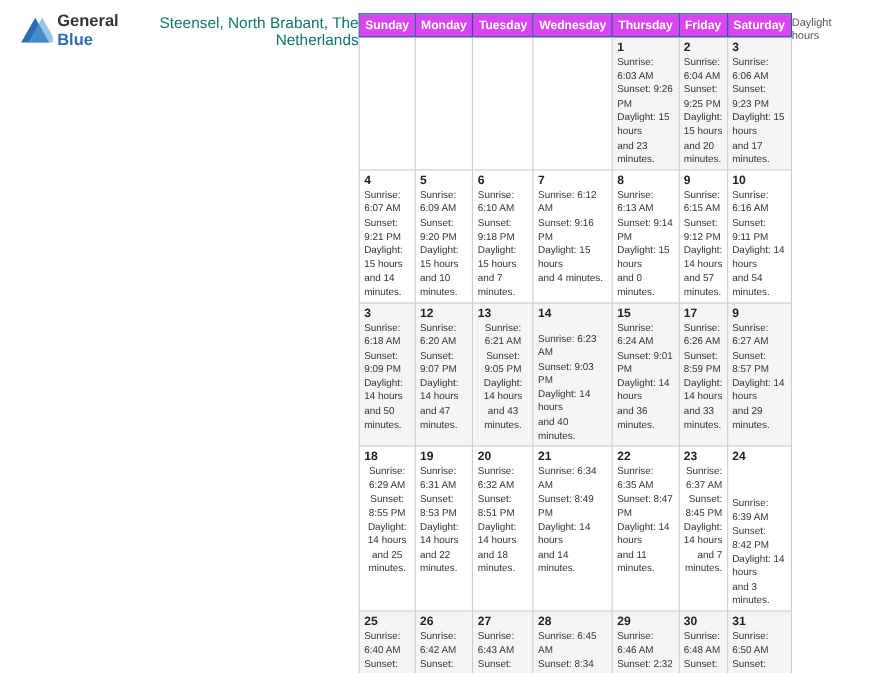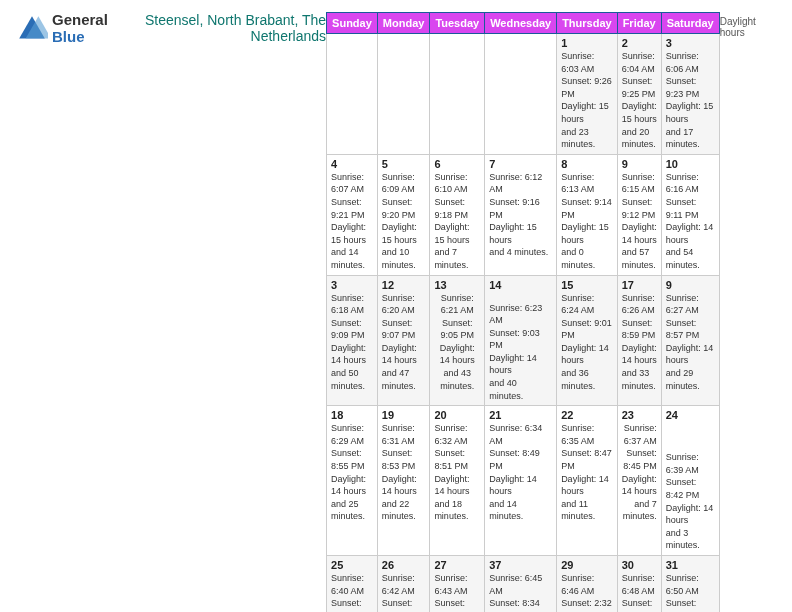--- a/index.html
+++ b/index.html
@@ -265,21 +265,21 @@
             <span class="day-number">9</span>
             <div class="day-info" style="white-space: pre-line;">Sunrise: 6:27 AM
 Sunset: 8:57 PM
 Daylight: 14 hours
 and 29 minutes.</div>
           </td>
         </tr>
         <tr>
           <td>
             <span class="day-number">18</span>
-            <div class="day-info" style="white-space: pre-line;">Sunrise: 6:29 AM
+            <div class="day-info" style="white-space: pre-line; text-align: center;">Sunrise: 6:29 AM
 Sunset: 8:55 PM
 Daylight: 14 hours
 and 25 minutes.</div>
           </td>
           <td>
             <span class="day-number">19</span>
             <div class="day-info" style="white-space: pre-line;">Sunrise: 6:31 AM
 Sunset: 8:53 PM
 Daylight: 14 hours
 and 22 minutes.</div>
@@ -336,21 +336,21 @@
 and 56 minutes.</div>
           </td>
           <td>
             <span class="day-number">27</span>
             <div class="day-info" style="white-space: pre-line;">Sunrise: 6:43 AM
 Sunset: 8:36 PM
 Daylight: 13 hours
 and 52 minutes.</div>
           </td>
           <td>
-            <span class="day-number">37</span>
+            <span class="day-number">28</span>
             <div class="day-info" style="white-space: pre-line;">Sunrise: 6:45 AM
 Sunset: 8:34 PM
 Daylight: 13 hours
 and 48 minutes.</div>
           </td>
           <td>
             <span class="day-number">29</span>
             <div class="day-info" style="white-space: pre-line;">Sunrise: 6:46 AM
 Sunset: 2:32 PM
 Daylight: 13 hours

